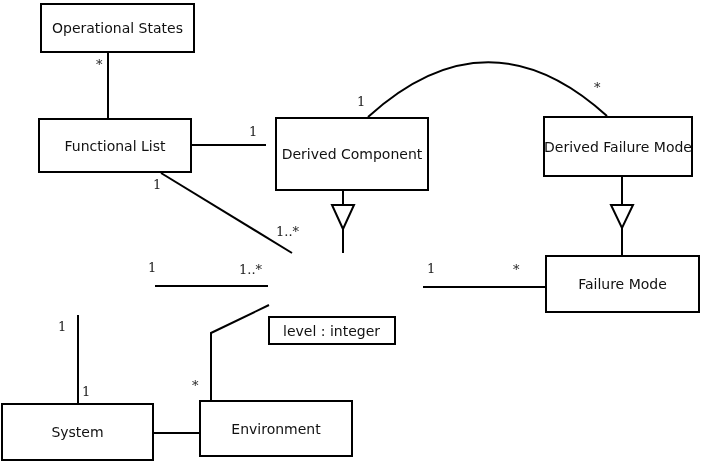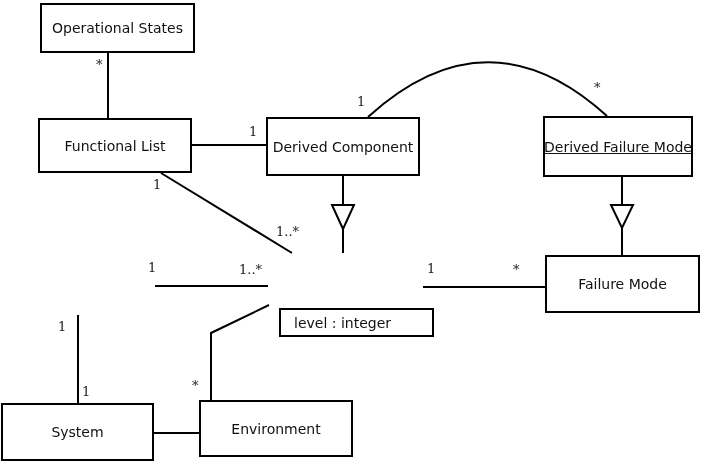--- a/index.html
+++ b/index.html
@@ -74,27 +74,27 @@
 
     <path d="M154,433 H199" stroke="#000" stroke-width="2" fill="none"></path>
 
     <path d="M211,400 V333 L269,305" stroke="#000" stroke-width="2" fill="none"></path>
   </svg>
 
   <div class="cls" style="left:40px; top:3px; width:155px; height:50px;">Operational States</div>
 
   <div class="cls" style="left:38px; top:118px; width:154px; height:55px;">Functional List</div>
 
-  <div class="cls" style="left:266px; top:117px; width:154px; height:59px;">Derived Component</div>
+  <div class="cls" style="left:275px; top:117px; width:154px; height:74px;">Derived Component</div>
 
-  <div class="cls" style="left:543px; top:116px; width:150px; height:61px;text-decoration:underline;">Derived Failure Mode</div>
+  <div class="cls" style="left:543px; top:116px; width:150px; height:61px;">Derived Failure Mode</div>
 
 
 
-  <div class="cls attr" style="left:268px; top:308px; width:155px; height:29px;margin-left:11px;">level : integer</div>
+  <div class="cls attr" style="left:268px; top:316px; width:128px; height:29px;">level : integer</div>
 
   <div class="cls" style="left:545px; top:255px; width:155px; height:58px;">Failure Mode</div>
 
   <div class="cls" style="left:1px; top:403px; width:153px; height:58px;text-align:center;">System</div>
 
   <div class="cls" style="left:199px; top:400px; width:154px; height:57px;">Environment</div>
 
   <span class="mult" style="left:96px; top:57px;">*</span>
 
   <span class="mult" style="left:249px; top:124px;">1</span>

